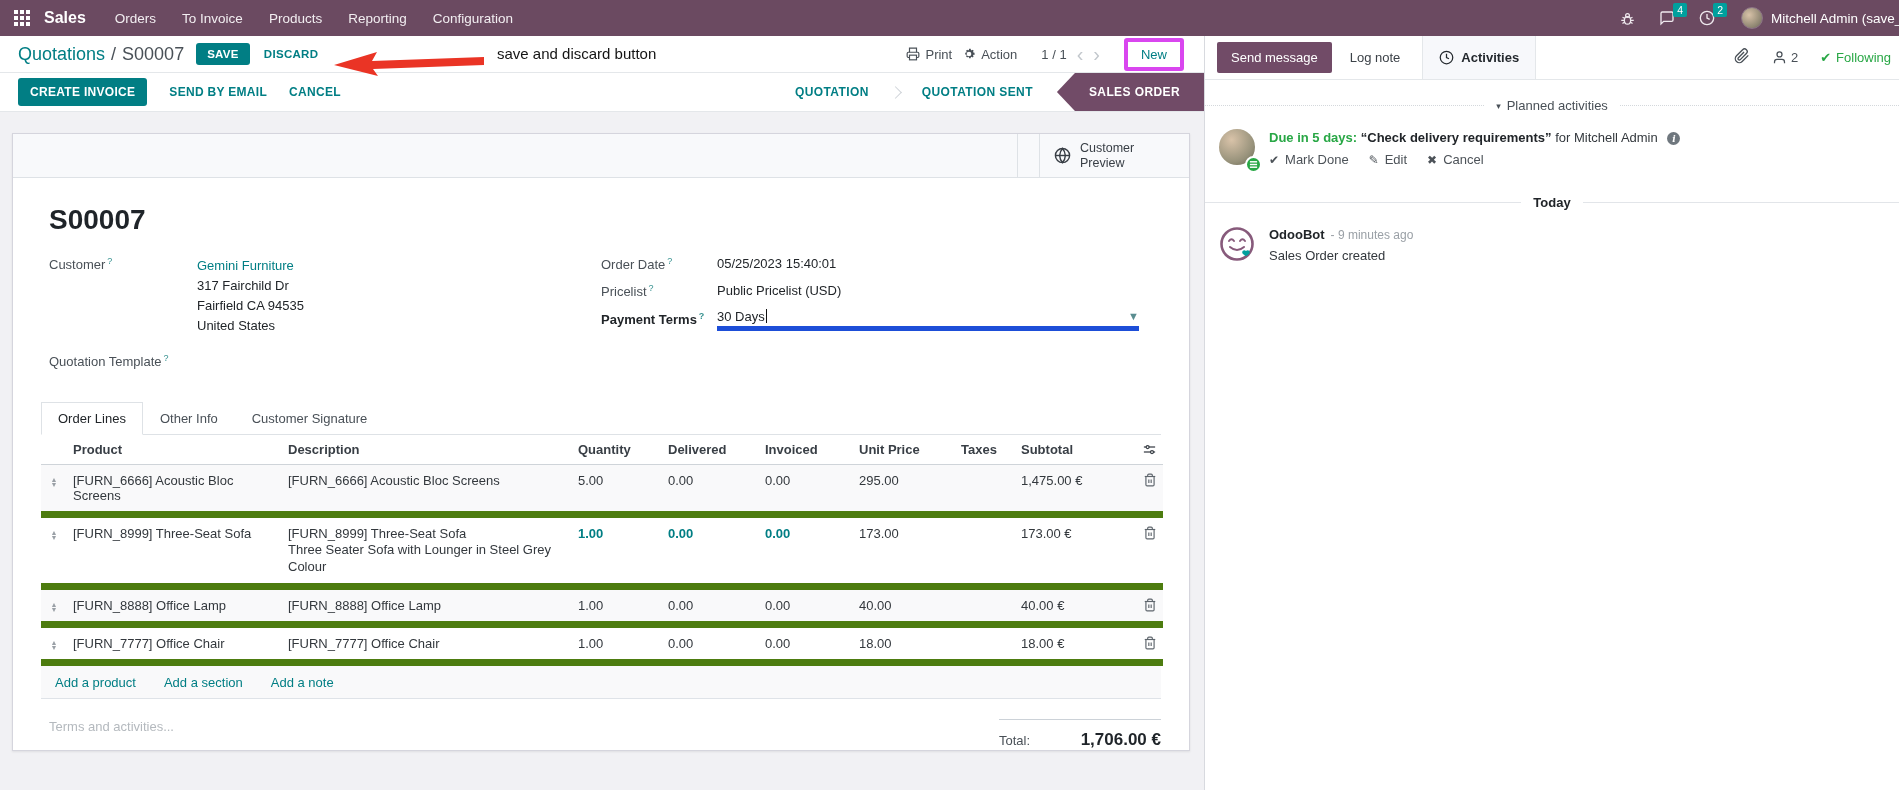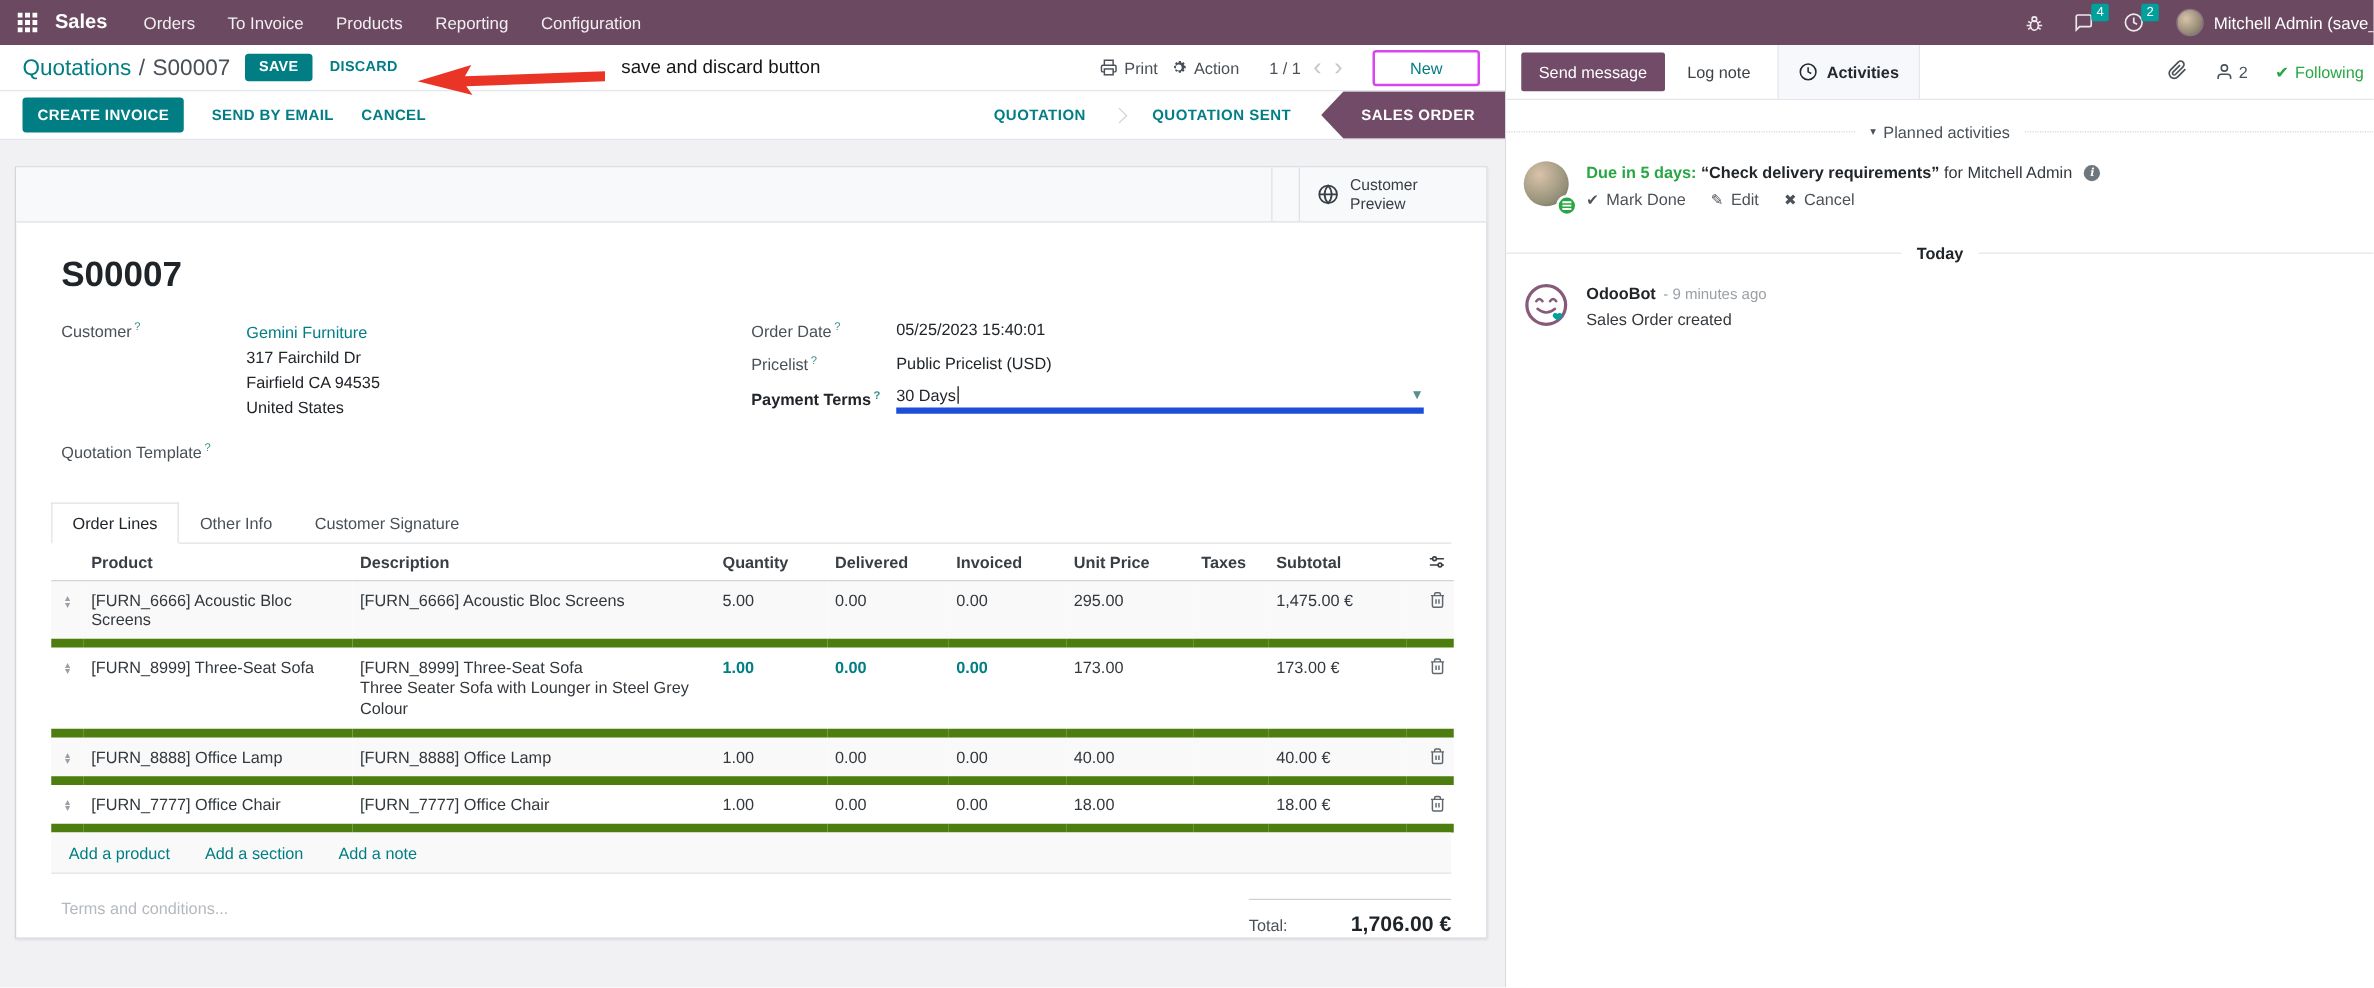--- a/index.html
+++ b/index.html
@@ -33,21 +33,21 @@
   .btn-save { background:#017e84; color:#fff; border:none; font-weight:700; font-size:11.5px; letter-spacing:.3px;
     padding:5px 11px; border-radius:3px; margin-left:12px; cursor:pointer; font-family:inherit; }
   .btn-discard { background:none; border:none; color:#017e84; font-weight:700; font-size:11.5px; letter-spacing:.3px;
     margin-left:14px; cursor:pointer; font-family:inherit; }
   .annot-arrow { position:absolute; left:333px; top:14px; }
   .annot-text { position:absolute; left:497px; top:9px; font-size:15px; color:#141414; }
   .cp-right { margin-left:auto; display:flex; align-items:center; gap:10px; }
   .cp-tool { display:flex; align-items:center; gap:5px; color:#495057; cursor:pointer; font-size:13px; }
   .pager { display:flex; align-items:center; gap:10px; margin:0 6px 0 14px; color:#495057; }
   .pg-arrow { color:#c2c7cc; font-size:20px; line-height:14px; cursor:default; }
-  .btn-new { background:#fff; border:2px solid #d946ef; color:#017e84; font-size:13px; padding:5px 28px;
+  .btn-new { background:#fff; border:4px solid #d946ef; color:#017e84; font-size:13px; padding:5px 13px;
     border-radius:3px; cursor:pointer; margin-left:8px; font-family:inherit; }
 
   
   .statusbar { height:39px; flex:0 0 39px; display:flex; align-items:center; border-bottom:1px solid #e4e7ea; padding-left:18px; }
   .btn-primary-sm { background:#017e84; color:#fff; border:none; font-weight:700; font-size:12px; letter-spacing:.3px;
     padding:7px 12px; border-radius:3px; cursor:pointer; font-family:inherit; }
   .btn-flat { background:none; border:none; color:#017e84; font-weight:700; font-size:12px; letter-spacing:.3px;
     margin-left:22px; cursor:pointer; font-family:inherit; }
   .stages { margin-left:auto; display:flex; align-items:center; height:100%; }
   .stage { color:#017e84; font-weight:700; font-size:12px; letter-spacing:.4px; padding:0 20px; cursor:pointer;
@@ -477,21 +477,21 @@
               </tbody>
             </table>
 
             <div class="add-row">
               <span class="link">Add a product</span>
               <span class="link">Add a section</span>
               <span class="link">Add a note</span>
             </div>
 
             <div class="sheet-foot">
-              <span class="terms">Terms and conditions...</span>
+              <span class="terms">Terms and activities...</span>
               <div class="total-wrap">
                 <div class="total-sep"></div>
                 <div class="total-line">
                   <span class="total-label">Total:</span>
                   <span class="total-value">1,706.00 €</span>
                 </div>
               </div>
             </div>
           </div>
         </div>

